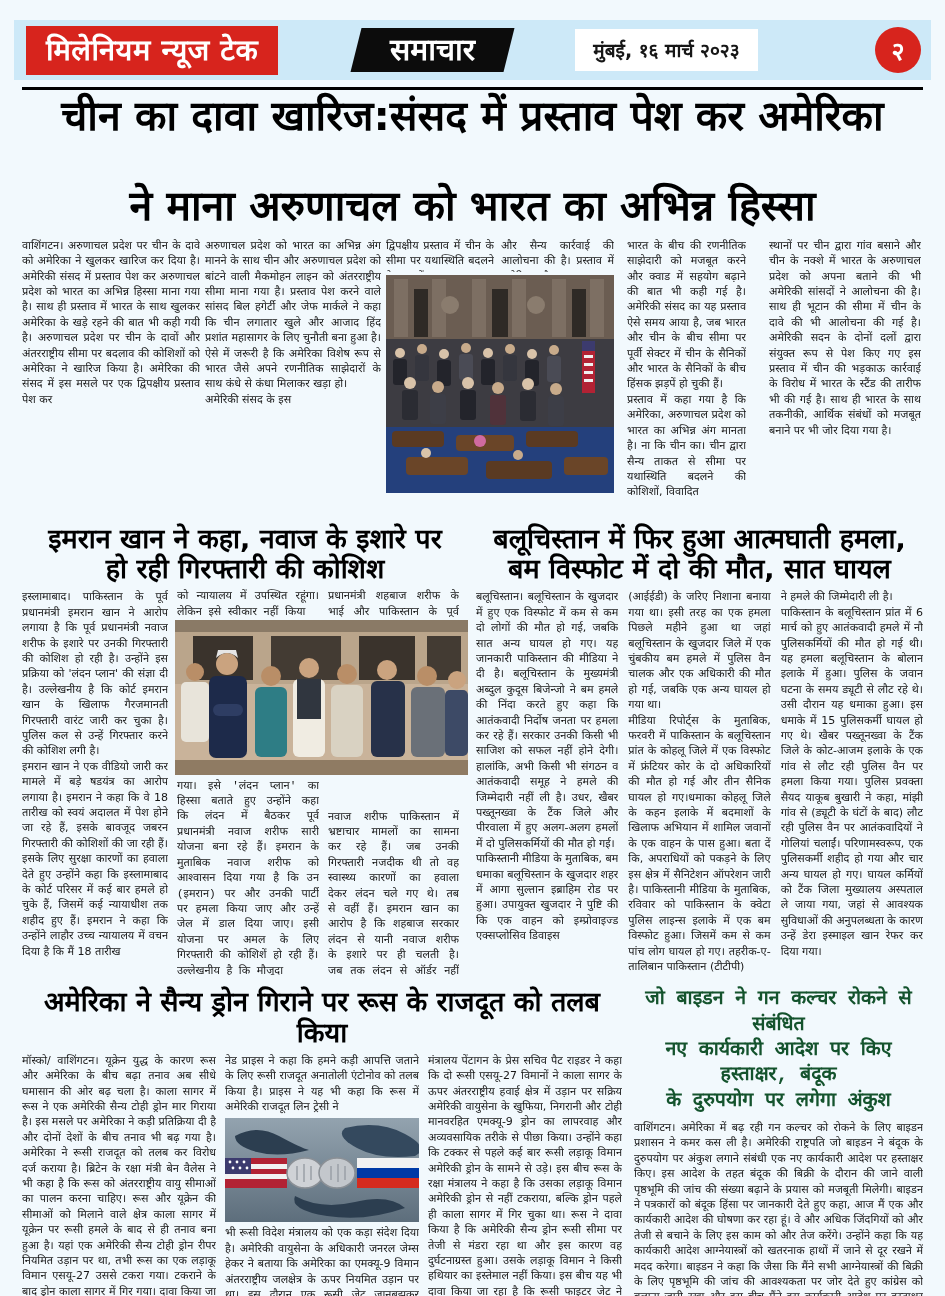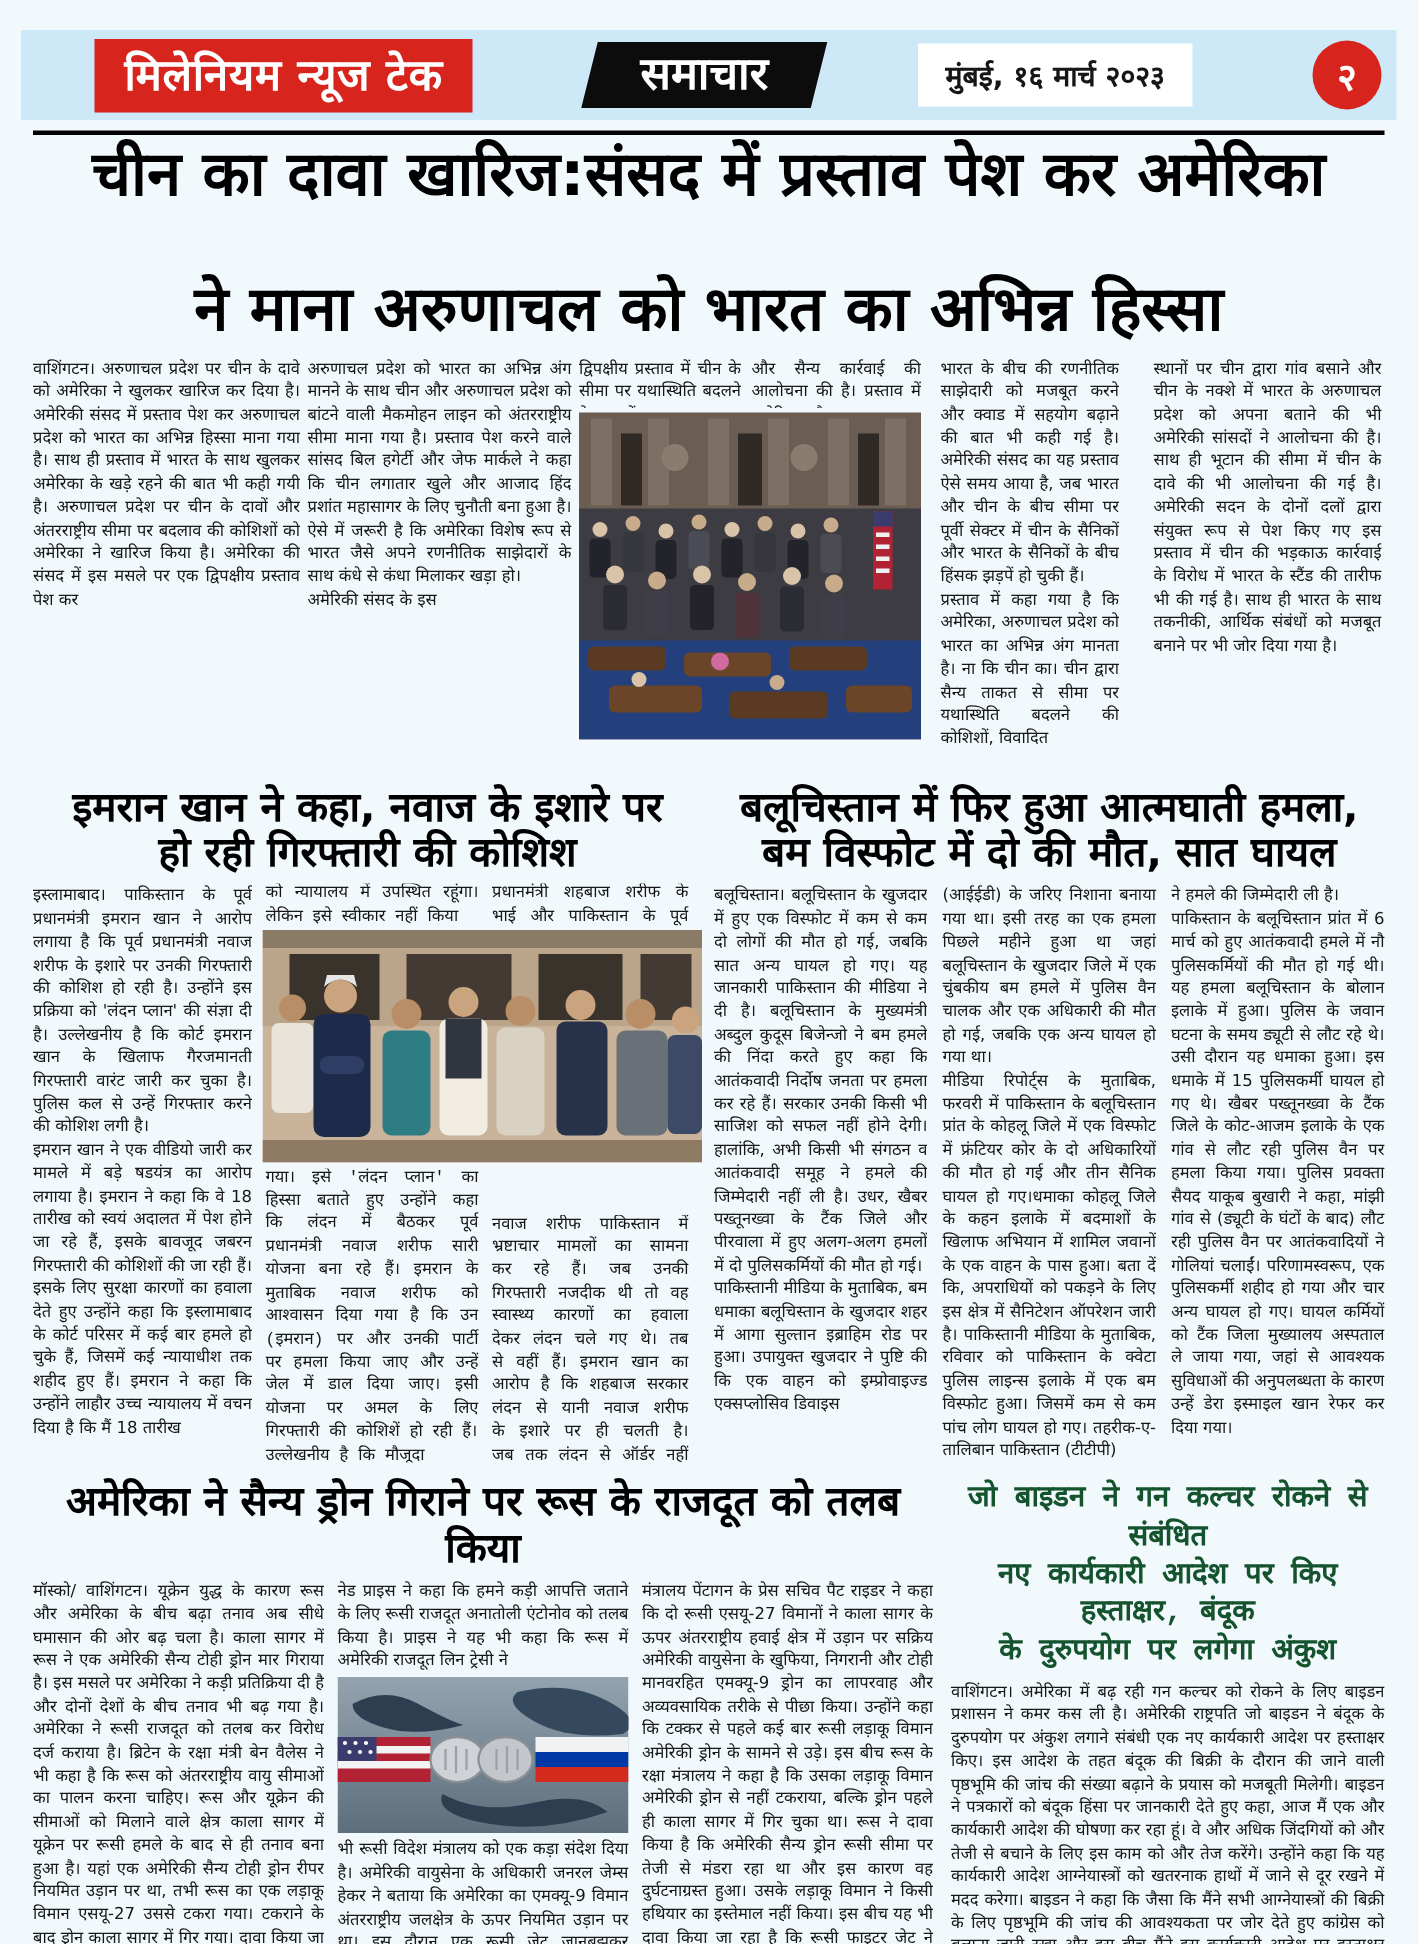--- a/index.html
+++ b/index.html
@@ -1,20 +1,20 @@
 <!DOCTYPE html>
 <html><head>
 <meta charset="utf-8">
 <style>
   html,body{margin:0;padding:0;}
   body{background:#dfeef7;}
   .page{width:945px;height:1296px;margin:0 auto;background:#f2f9fd;position:relative;
         font-family:"DejaVu Sans",sans-serif;color:#161616;overflow:hidden;}
   
-  .band{height:60px;margin:20px 14px 0;background:#cde9f8;display:flex;align-items:center;padding-left:37px;}
+  .band{height:60px;margin:20px 14px 0;background:#cde9f8;display:flex;align-items:center;}
   .brand{background:#d7241d;color:#fff;font-weight:bold;font-size:29px;line-height:1;
          padding:10px 20px;margin-left:12px;letter-spacing:.5px;}
   .flagwrap{margin-left:78px;background:#0c0c0c;transform:skewX(-14deg);padding:7px 34px;}
   .flagwrap span{display:block;transform:skewX(14deg);color:#fff;font-weight:bold;font-size:30px;line-height:1;}
   .datebox{margin-left:66px;background:#fff;font-weight:bold;font-size:19px;padding:8px 18px;}
   .pnum{margin-left:auto;margin-right:10px;width:46px;height:46px;border-radius:50%;background:#d7241d;
         color:#fff;font-size:25px;font-weight:bold;display:flex;align-items:center;justify-content:center;}
   .rule{height:3px;background:#000;margin:7px 22px 0;}
   
   .mainhead{margin:4px 24px 8px;text-align:center;font-weight:bold;color:#000;}

